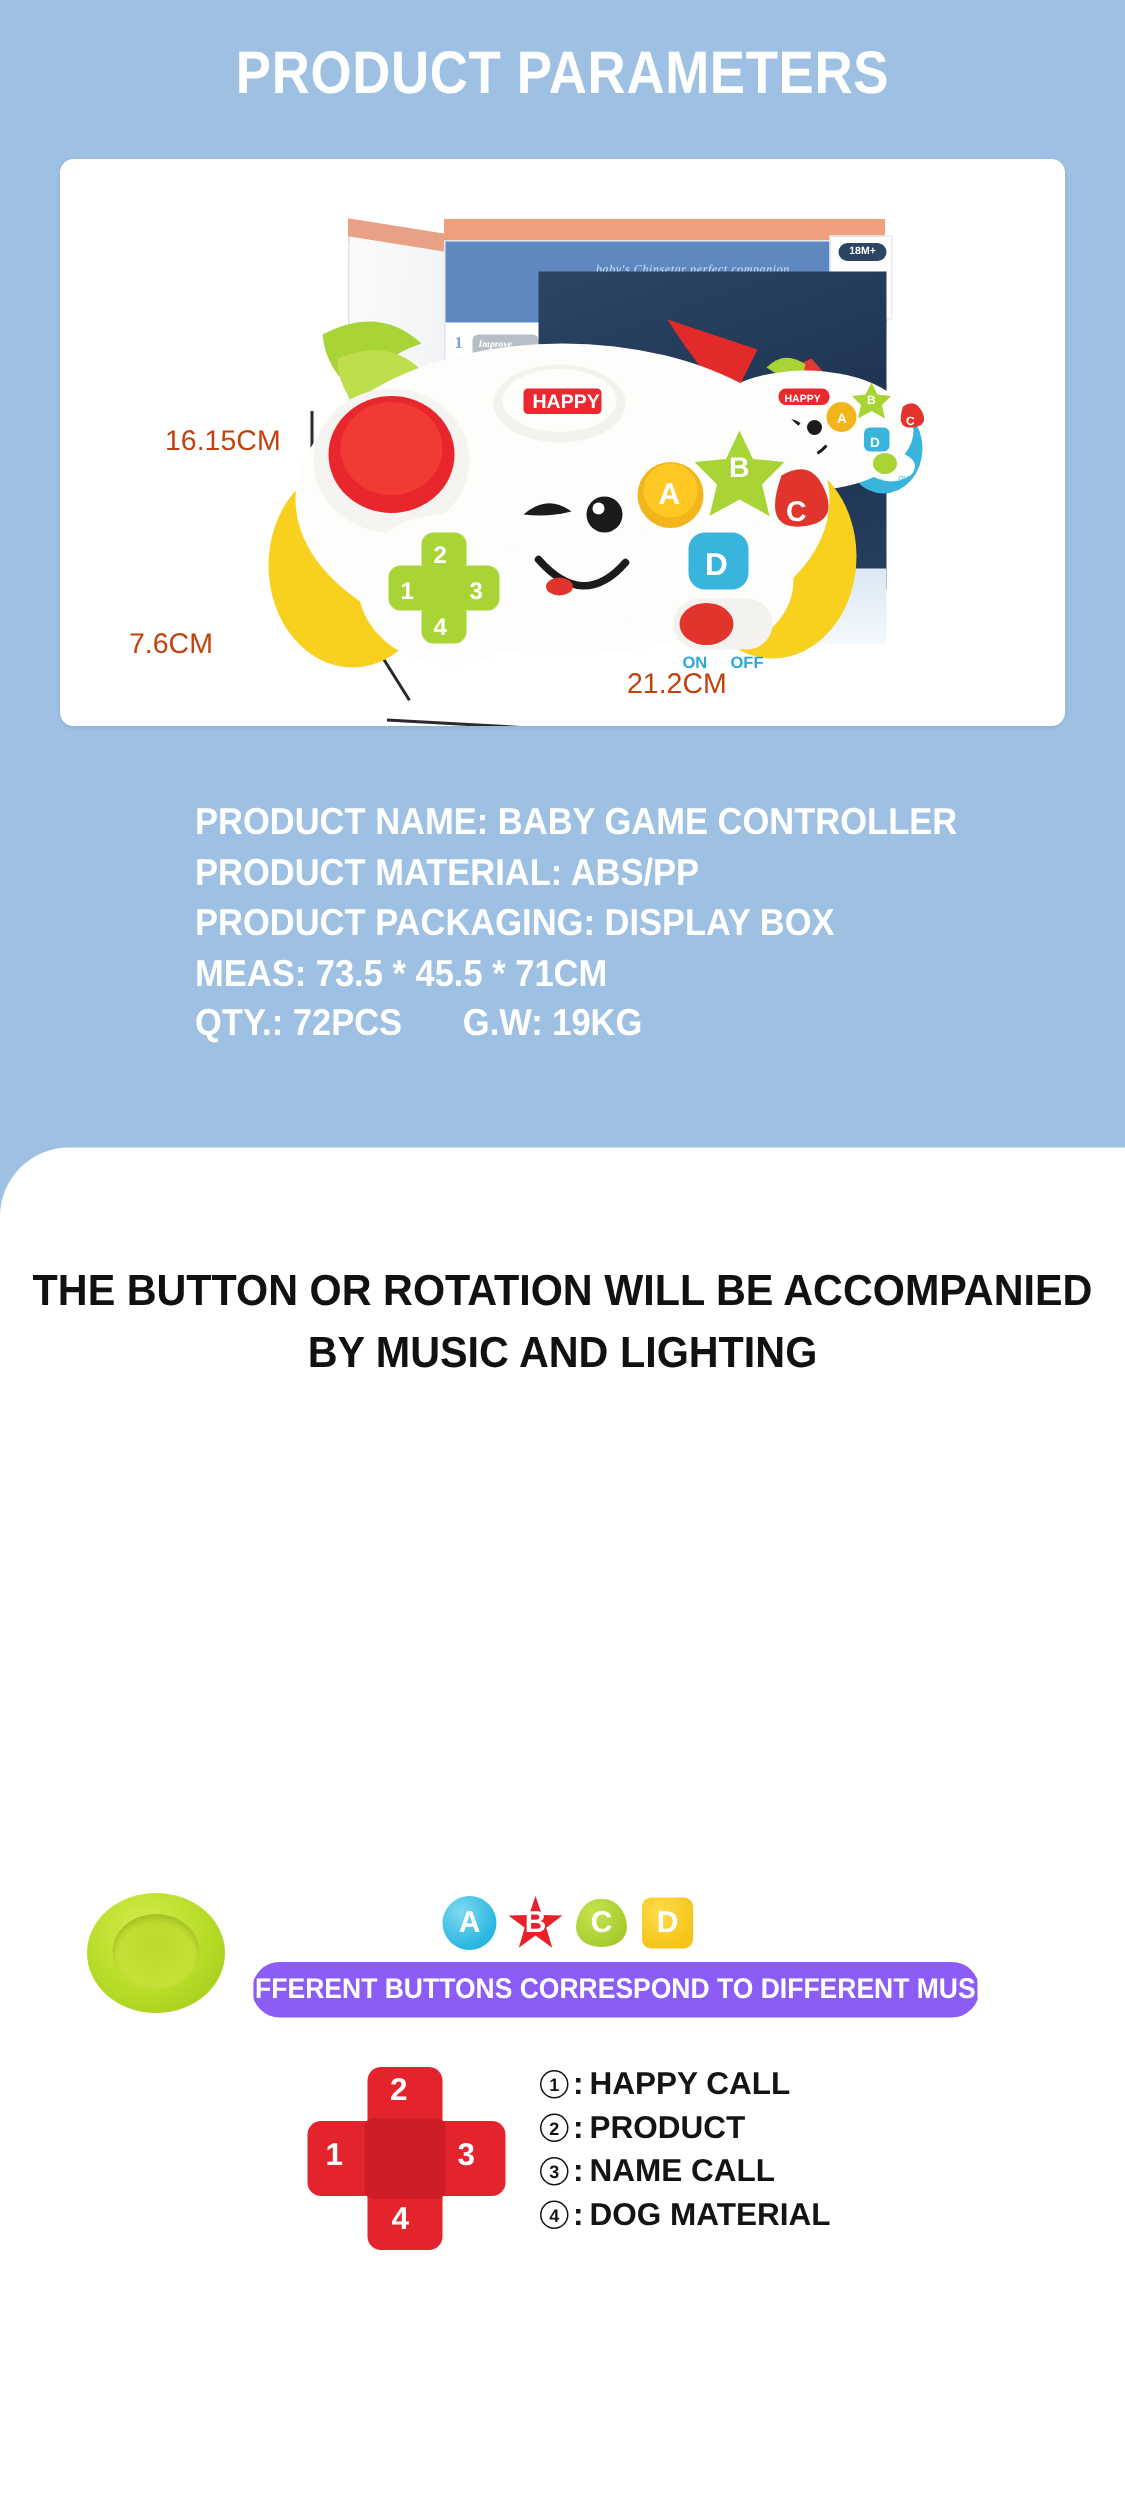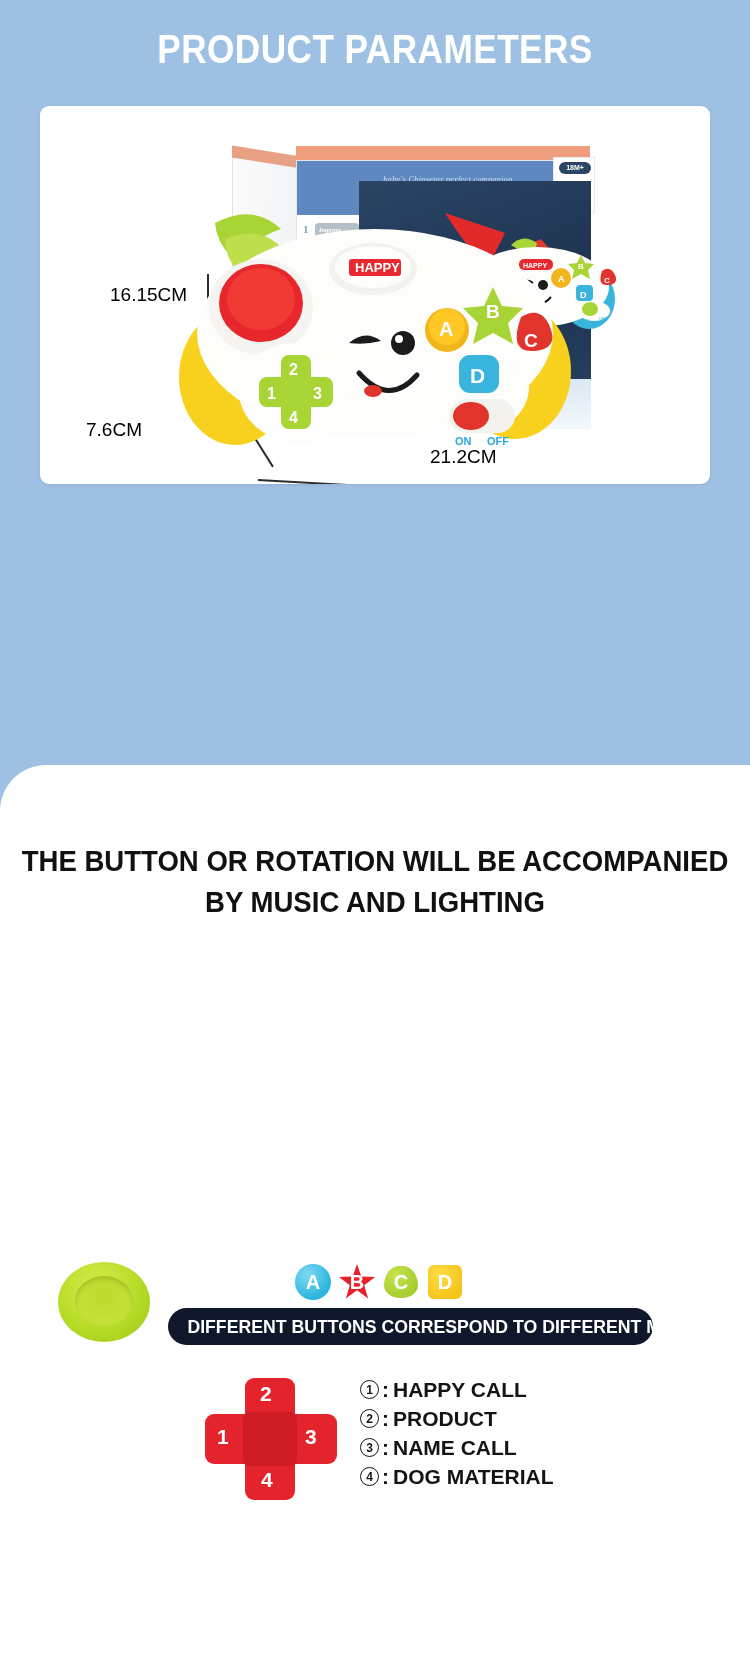--- a/index.html
+++ b/index.html
@@ -27,26 +27,26 @@
 
   
   #photo-card {
     position:absolute; left:40px; top:106px; width:670px; height:378px;
     background:#ffffff; border-radius:9px;
     box-shadow:0 1px 3px rgba(0,0,0,.08);
     overflow:hidden;
   }
 
   .dimlabel {
-    position:absolute; color:#000000; font-size:19px;
+    position:absolute; color:#c2410c; font-size:19px;
     font-family:"Liberation Sans", sans-serif; white-space:nowrap;
   }
   #dim-h { left:70px; top:178px; }
   #dim-d { left:46px; top:313px; }
-  #dim-w { left:378px; top:340px;margin-left:12px; }
+  #dim-w { left:378px; top:340px; }
 
   .dimline { position:absolute; background:#2b2b2b; }
   #line-h { left:167px; top:168px; width:1.5px; height:150px; }
   #line-d { left:197px; top:305px; width:1.6px; height:66px;
             transform:rotate(-32deg); transform-origin:top center; }
   #line-w { left:218px; top:373px; width:368px; height:1.6px;
             transform:rotate(3.2deg); transform-origin:left center; }
 
   
   #prodbox { position:absolute; left:192px; top:36px; width:372px; height:304px; }
@@ -70,21 +70,21 @@
   }
   #bx-front-top {
     left:64px; top:4px; width:294px; height:15px;
     background:#ef9f7e;
   }
   #bx-header {
     position:absolute; left:0; top:0; width:294px; height:54px;
     background:#5f87c0;
   }
   #bx-headtext {
-    position:absolute; left:4px; top:14px; width:294px; text-align:center;
+    position:absolute; left:18px; top:14px; width:294px; text-align:center;
     color:#cfe0f3; font-size:8px; font-style:italic;
     font-family:"Liberation Serif",serif; letter-spacing:.4px;
   }
   
   #bx-window {
     position:absolute; left:62px; top:20px; width:232px; height:212px;
     background:linear-gradient(160deg,#2c4565 0%,#1d3350 60%,#27405f 100%);
   }
   #bx-window-bottom {
     position:absolute; left:62px; top:218px; width:232px; height:50px;
@@ -200,22 +200,22 @@
   #joycap::after {
     content:""; position:absolute; left:17px; top:14px; width:58px; height:50px;
     border-radius:50%;
     background:radial-gradient(circle at 50% 40%,#bcd92c 0%,#cbe53f 100%);
     box-shadow:inset 0 3px 5px rgba(120,150,10,.45);
   }
 
   
   #music-banner {
     position:absolute; left:168px; top:1308px; width:485px; height:37px;
-    background:#0f172a; border-radius:19px;
-    display:flex; align-items:center; 
+    background:#8b5cf6; border-radius:19px;
+    display:flex; align-items:center; justify-content:center;
   }
   #music-banner span {
     color:#ffffff; font-size:19px; font-weight:bold; white-space:nowrap;
     font-family:"Liberation Sans Narrow","Liberation Sans",sans-serif;
     transform:scaleX(0.93);
   }
 
   
   #dpad { position:absolute; left:205px; top:1378px; width:132px; height:122px; }
   .dp-arm { position:absolute; background:#e4242c; }
@@ -347,20 +347,30 @@
 
         <div id="bx-stamp">
           <div class="inner"></div>
           <div class="face"></div>
         </div>
 
       </div>
     </div>
   </div>
 
+  <div id="spec-list">
+    <div class="spec-line">PRODUCT NAME: BABY GAME CONTROLLER</div>
+    <div class="spec-line">PRODUCT MATERIAL: ABS/PP</div>
+    <div class="spec-line">PRODUCT PACKAGING: DISPLAY BOX</div>
+    <div class="spec-line">MEAS: 73.5 * 45.5 * 71CM</div>
+    <div class="spec-line" id="spec-qty">
+      <span class="a">QTY.: 72PCS</span>
+      <span class="b">G.W: 19KG</span>
+    </div>
+  </div>
 </div>
 
 <div id="sec-feature">
   <div id="feat-head">
     <div>THE BUTTON OR ROTATION WILL BE ACCOMPANIED</div>
     <div>BY MUSIC AND LIGHTING</div>
   </div>
 </div>
 
 <div id="ctrl-wrap">

